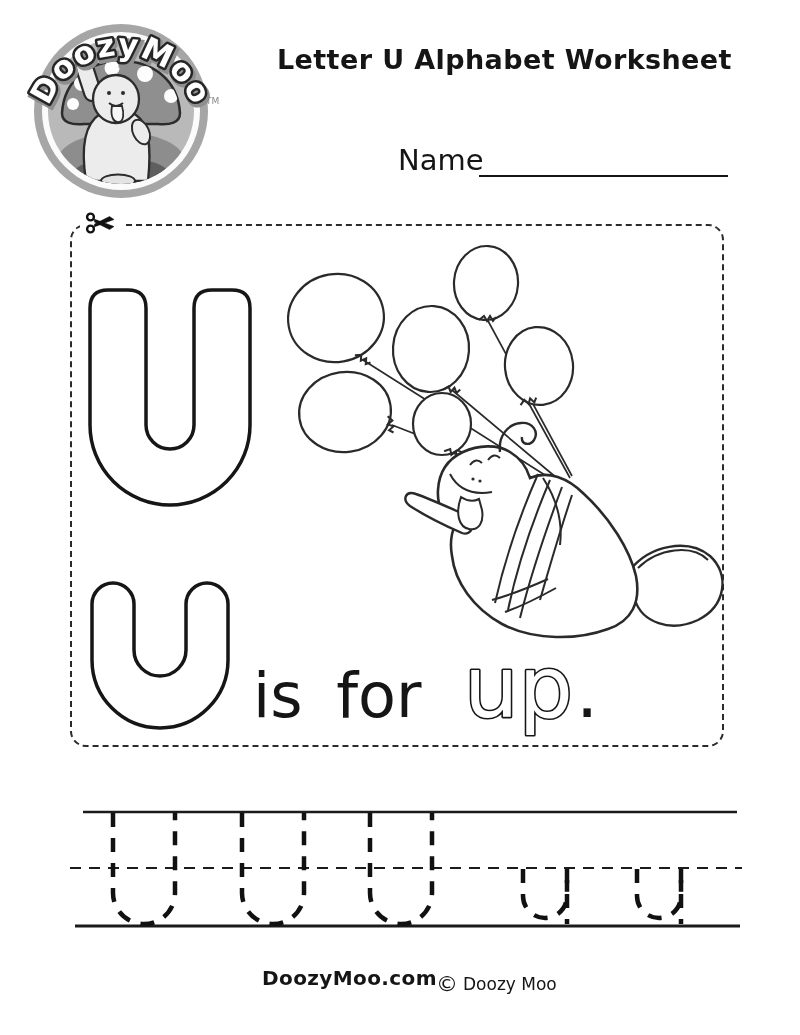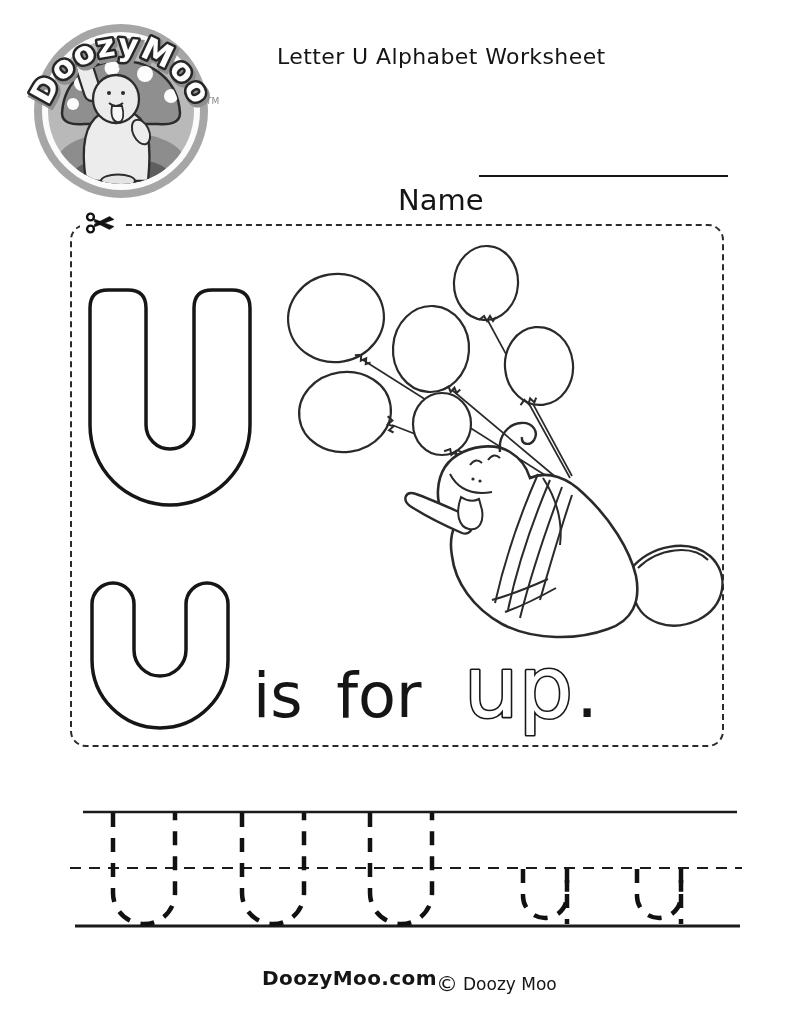--- a/index.html
+++ b/index.html
@@ -3,22 +3,22 @@
 <meta charset="utf-8">
 <style>
   html,body{margin:0;padding:0;}
   body{
     width:800px;height:1035px;position:relative;background:#ffffff;
     font-family:"DejaVu Sans",sans-serif;color:#151515;overflow:hidden;
   }
   .abs{position:absolute;}
   
   .logo-wrap{left:24px;top:10px;width:200px;height:196px;z-index:3;}
-  .page-title{left:277px;top:44px;font-size:22px;font-weight:normal;letter-spacing:.4px;white-space:nowrap;}
-  .name-label{left:398px;top:143px;font-size:29px;white-space:nowrap;margin-top:40px;}
+  .page-title{left:277px;top:44px;font-size:27px;font-weight:bold;letter-spacing:.4px;white-space:nowrap;}
+  .name-label{left:398px;top:143px;font-size:29px;white-space:nowrap;}
   .name-line{left:479px;top:146px;width:249px;height:29px;border-bottom:2px solid #151515;}
   
   .cut-card{left:70px;top:224px;width:650px;height:519px;border:2.5px dashed #2b2b2b;border-radius:16px;z-index:1;}
   .scissors{left:80px;top:211px;z-index:4;background:#fff;padding:0 5px;line-height:0;}
   
   #art{left:0;top:0;z-index:2;pointer-events:none;}
   svg text{font-family:"DejaVu Sans",sans-serif;}
   
   .footer-site{left:262px;top:966px;font-size:20px;font-weight:600;letter-spacing:.4px;white-space:nowrap;}
   .copyright{left:436px;top:971px;display:flex;align-items:center;gap:5px;white-space:nowrap;}

